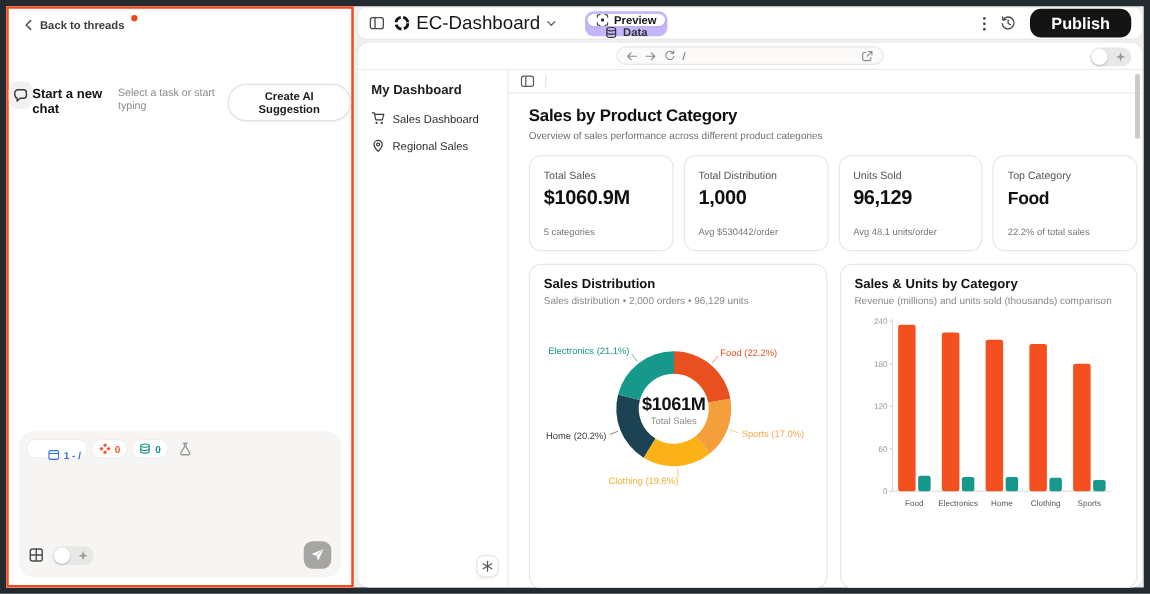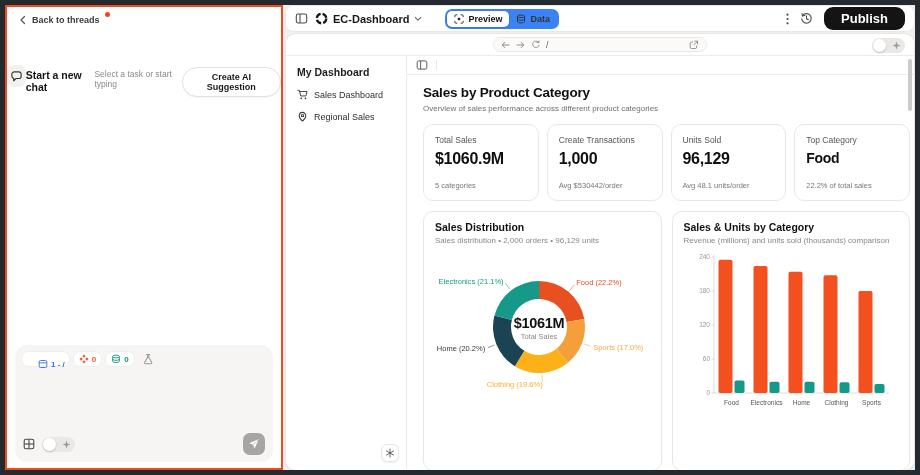--- a/index.html
+++ b/index.html
@@ -35,22 +35,22 @@
   .toggle { width:33px; height:15px; border-radius:999px; background:#E9E8E6; position:relative; cursor:pointer; flex:none; }
   .toggle .knob { position:absolute; left:1px; top:1px; width:13px; height:13px; border-radius:50%; background:#fff; box-shadow:0 1px 2px rgba(0,0,0,.2); }
   .toggle .spark { position:absolute; right:4px; top:3px; display:flex; }
   .send-btn { margin-left:auto; width:22px; height:22px; border-radius:7px; background:#A6A5A3; display:flex; align-items:center; justify-content:center; cursor:pointer; }
   .grid-btn { display:flex; cursor:pointer; }
 
   
   .builder { position:absolute; left:281px; top:0; width:629px; height:465px; }
   .toolbar { position:absolute; top:1px; left:0; width:628px; height:25px; background:#fff; border-radius:7px; display:flex; align-items:center; padding:0 9px; gap:7px; box-shadow:0 0 0 .5px rgba(0,0,0,.06); }
   .proj-group { display:flex; align-items:center; gap:5px; cursor:pointer; }
-  .proj-name { font-size:11px; font-weight:700; color:#161616; }
-  .seg { display:flex; align-items:center; background:#3b82f6; border-radius:7px; padding:2px; margin-left:16px; height:20px; }
+  .proj-name { font-size:15px; font-weight:400; color:#161616; }
+  .seg { display:flex; align-items:center; background:#c4b5fd; border-radius:7px; padding:2px; margin-left:16px; height:20px;flex-direction:column; }
   .seg-btn { display:flex; align-items:center; gap:4px; font-size:9px; font-weight:700; color:#333; padding:0 7px; height:16px; border-radius:5px; cursor:pointer; }
   .seg-btn.active { background:#fff; box-shadow:0 0 0 .5px rgba(0,0,0,.09), 0 1px 1px rgba(0,0,0,.05); color:#141414; }
   .toolbar-right { margin-left:auto; display:flex; align-items:center; gap:11px; }
   .icon-btn { display:flex; cursor:pointer; }
   .publish-btn { background:#141414; color:#fff; font-size:13px; font-weight:700; border-radius:9px; padding:4px 17px; border:none; cursor:pointer; font-family:inherit; }
 
   .window { position:absolute; top:29px; left:0; width:628px; height:436px; background:#fff; border-radius:9px; box-shadow:0 0 0 .5px rgba(0,0,0,.07); overflow:hidden; }
   .url-row { height:22px; border-bottom:1px solid #ECEBE9; position:relative; display:flex; align-items:center; justify-content:center; }
   .url-pill { width:214px; height:15px; background:#FBFAF9; border:1px solid #E9E8E6; border-radius:999px; display:flex; align-items:center; gap:6px; padding:0 7px; }
   .url-path { font-size:8.5px; color:#555; }
@@ -301,21 +301,21 @@
             <div class="page-title">Sales by Product Category</div>
             <div class="page-sub">Overview of sales performance across different product categories</div>
 
             <div class="stats-row">
               <div class="stat-card">
                 <div class="stat-label">Total Sales</div>
                 <div class="stat-value">$1060.9M</div>
                 <div class="stat-sub">5 categories</div>
               </div>
               <div class="stat-card">
-                <div class="stat-label">Create Transactions</div>
+                <div class="stat-label">Total Distribution</div>
                 <div class="stat-value">1,000</div>
                 <div class="stat-sub">Avg $530442/order</div>
               </div>
               <div class="stat-card">
                 <div class="stat-label">Units Sold</div>
                 <div class="stat-value">96,129</div>
                 <div class="stat-sub">Avg 48.1 units/order</div>
               </div>
               <div class="stat-card">
                 <div class="stat-label">Top Category</div>

